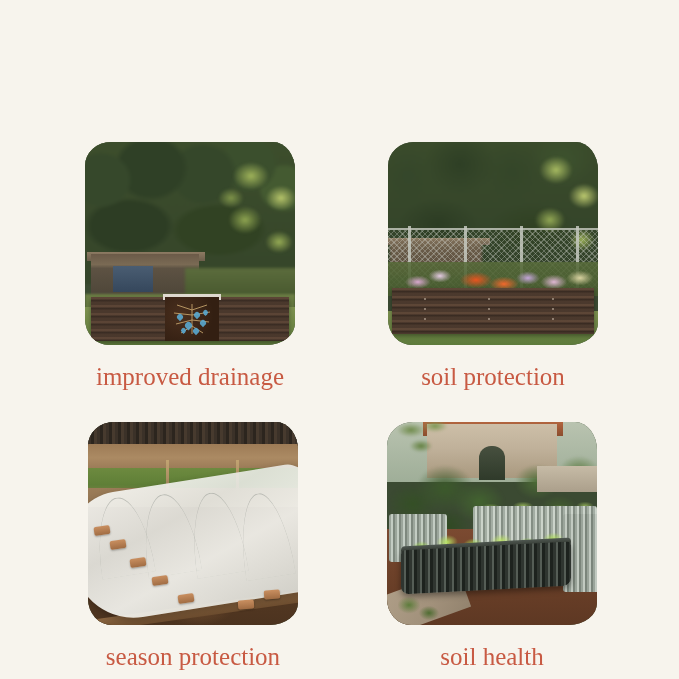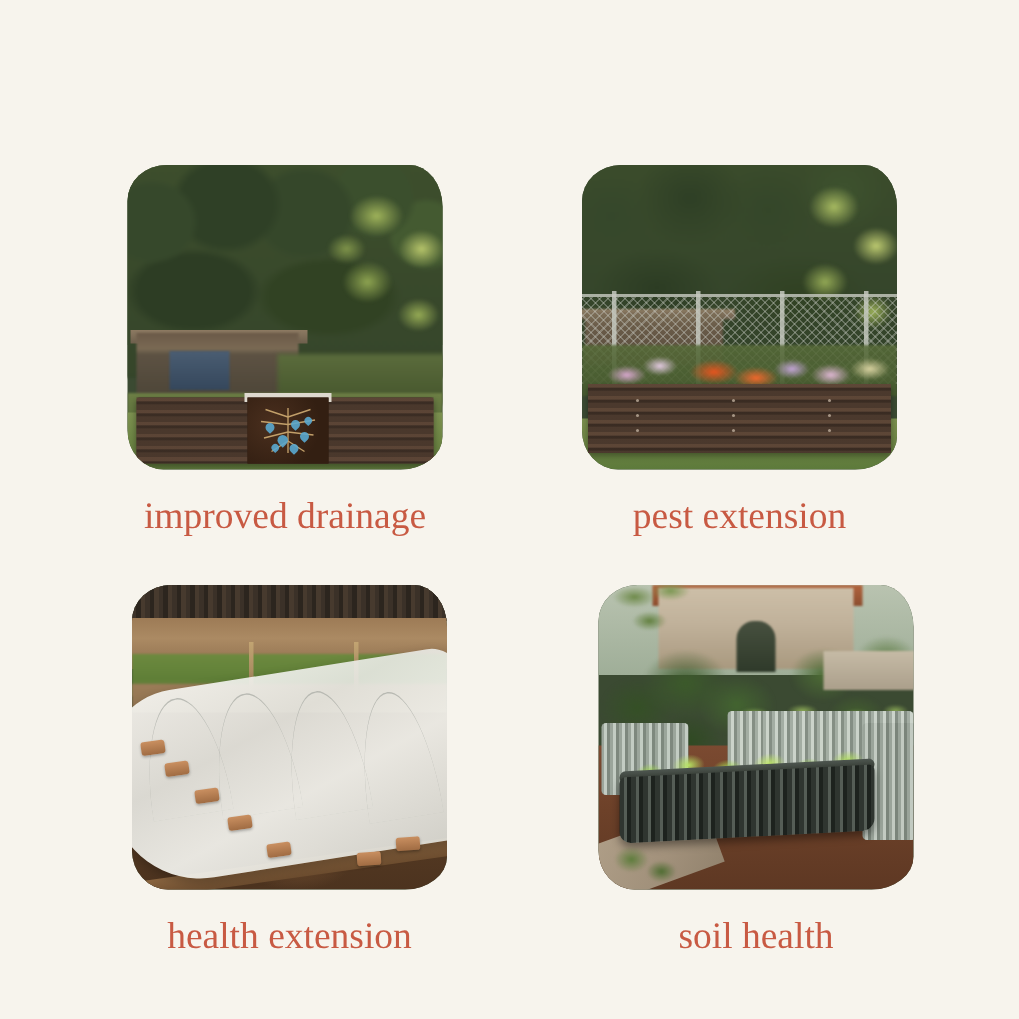--- a/index.html
+++ b/index.html
@@ -40,25 +40,26 @@
   .grid {
     position: absolute;
     top: 110px;
     left: 85px;
     width: 510px;
     height: 545px;
   }
   .cell {
     position: absolute;
     width: 210px;
+    margin-top: 32px;
   }
   .cell.c-tl { left: 0;    top: 0;   }
   .cell.c-tr { left: 303px; top: 0;  }
   .cell.c-bl { left: 3px;  top: 280px; }
-  .cell.c-br { left: 314px; top: 280px; }
+  .cell.c-br { left: 302px; top: 280px; }
 
   .photo {
     position: relative;
     width: 210px;
     height: 203px;
     overflow: hidden;
     border-radius: 26px 22px 28px 24px / 24px 28px 22px 26px;
     background: #3b4a32;
   }
   .photo .layer { position: absolute; }
@@ -501,21 +502,21 @@
         <div class="layer p2-bolt" style="left:36px;top:156px;"></div>
         <div class="layer p2-bolt" style="left:36px;top:166px;"></div>
         <div class="layer p2-bolt" style="left:36px;top:176px;"></div>
         <div class="layer p2-bolt" style="left:100px;top:156px;"></div>
         <div class="layer p2-bolt" style="left:100px;top:166px;"></div>
         <div class="layer p2-bolt" style="left:100px;top:176px;"></div>
         <div class="layer p2-bolt" style="left:164px;top:156px;"></div>
         <div class="layer p2-bolt" style="left:164px;top:166px;"></div>
         <div class="layer p2-bolt" style="left:164px;top:176px;"></div>
       </div>
-      <div class="caption">pest extension</div>
+      <div class="caption">soil protection</div>
     </div>
 
     <div class="cell c-bl">
       <div class="photo">
         <div class="layer p3-fence"></div>
         <div class="layer p3-dirt-back"></div>
         <div class="layer p3-grass-strip"></div>
         <div class="layer p3-dirt-mid"></div>
         <div class="layer p3-stake" style="left:78px;"></div>
         <div class="layer p3-stake" style="left:148px;"></div>
@@ -528,21 +529,21 @@
           <div class="p3-hoop" style="left:168px; top:24px; width:50px; height:84px;"></div>
         </div>
         <div class="p3-brick" style="left:6px;   top:104px; transform:rotate(-8deg);"></div>
         <div class="p3-brick" style="left:22px;  top:118px; transform:rotate(-8deg);"></div>
         <div class="p3-brick" style="left:42px;  top:136px; transform:rotate(-8deg);"></div>
         <div class="p3-brick" style="left:64px;  top:154px; transform:rotate(-8deg);"></div>
         <div class="p3-brick" style="left:90px;  top:172px; transform:rotate(-8deg);"></div>
         <div class="p3-brick" style="left:150px; top:178px; transform:rotate(-4deg);"></div>
         <div class="p3-brick" style="left:176px; top:168px; transform:rotate(-4deg);"></div>
       </div>
-      <div class="caption wide">health extension</div>
+      <div class="caption wide">season protection</div>
     </div>
 
     <div class="cell c-br">
       <div class="photo">
         <div class="layer p4-sky"></div>
         <div class="layer p4-roof"></div>
         <div class="layer p4-house"></div>
         <div class="layer p4-door"></div>
         <div class="layer p4-palm"></div>
         <div class="layer p4-bg-green"></div>

